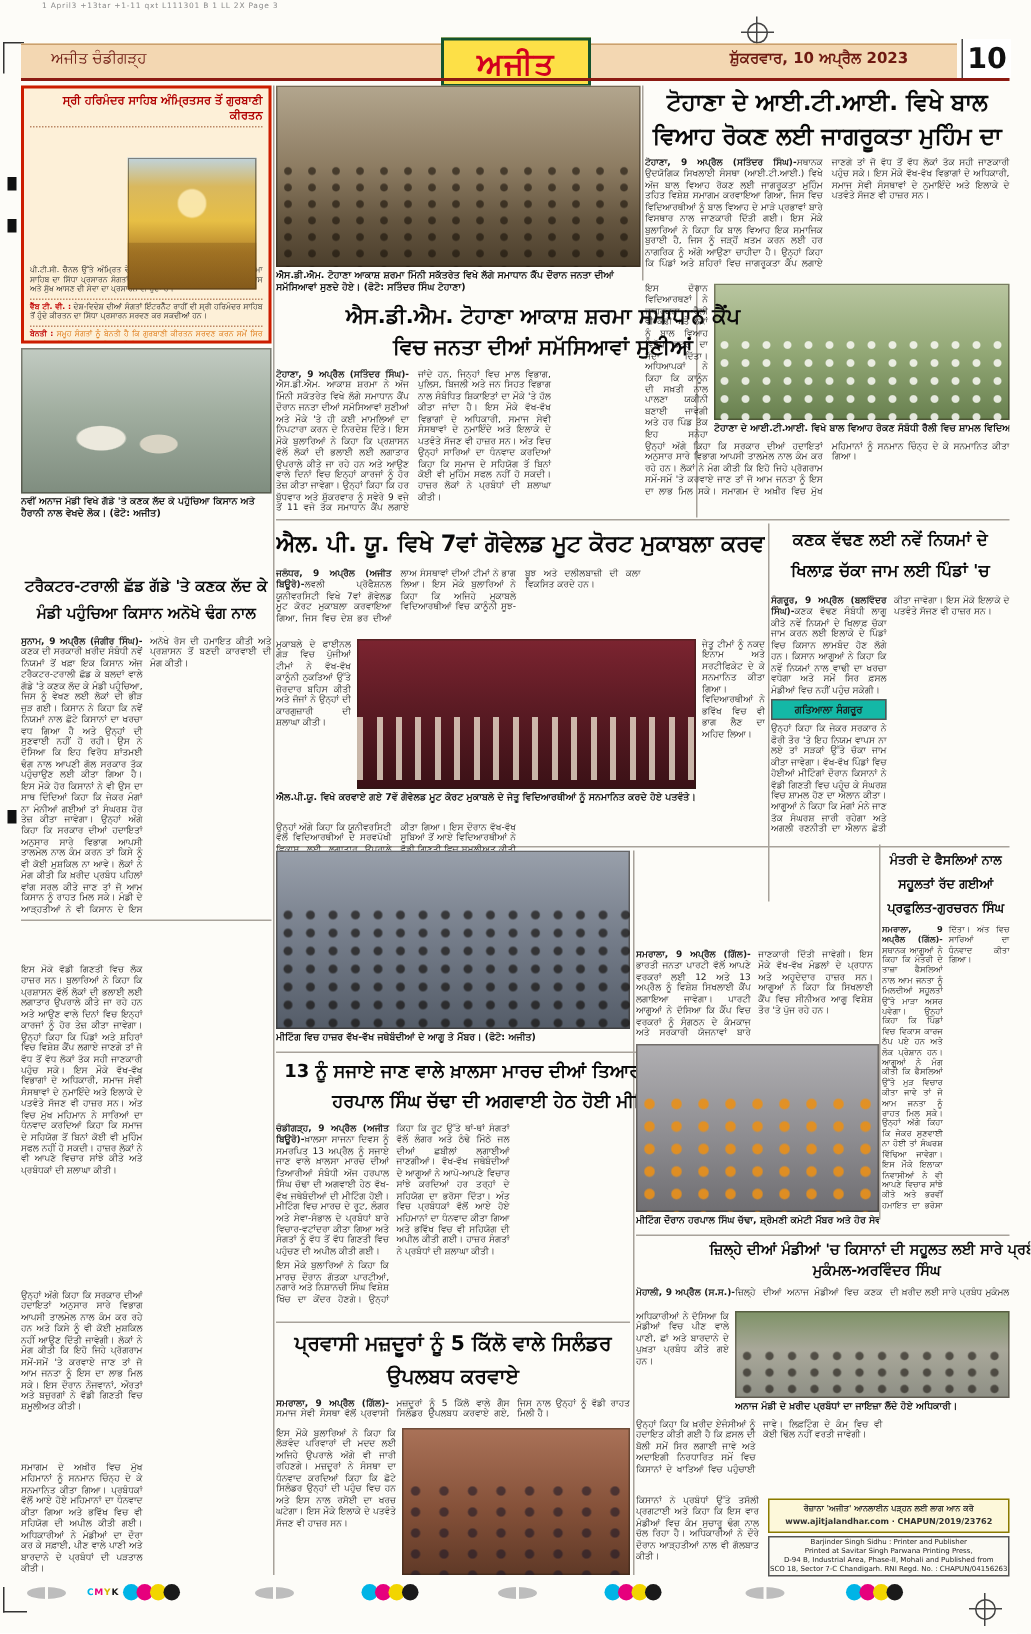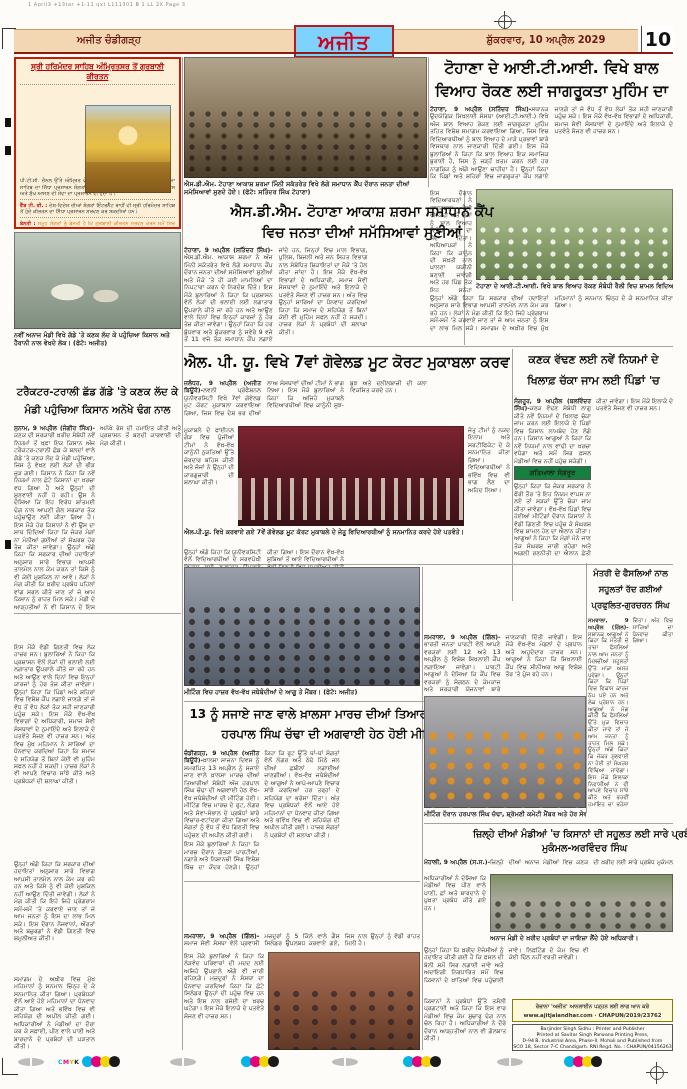--- a/index.html
+++ b/index.html
@@ -34,30 +34,30 @@
   .ph-saffron{background:linear-gradient(180deg,#b0afb2 0%,#8e8d91 55%,#6f6e72 100%);}
   .ph-saffron::after{top:28%;background-image:radial-gradient(circle 3.4px at 9px 9px,rgba(233,144,25,.9) 0 3px,transparent 4px);background-size:18px 15px;}
   .ph-cylinder{background:linear-gradient(180deg,#aa7258 0%,#855139 55%,#5f3927 100%);}
   .ph-cylinder::after{top:35%;background-image:radial-gradient(circle 3px at 9px 8px,rgba(30,25,40,.6) 0 2.6px,transparent 3.6px);background-size:19px 14px;}
   .ph-mandi{background:linear-gradient(180deg,#7e9266 0%,#a9a89a 45%,#8e8f85 100%);}
   .ph-mandi::after{top:40%;background-image:radial-gradient(circle 2.6px at 8px 7px,rgba(25,20,15,.6) 0 2.3px,transparent 3.2px);background-size:15px 11px;}
 
   
   #slug{left:28px;top:1px;font-size:5px;color:#8a8a8a;letter-spacing:.5px;}
   #mast-strip{left:14px;top:29px;width:624px;height:22px;background:#f3d7b2;border-top:1px solid #caa06e;border-bottom:1px solid #caa06e;}
-  #mast-edition{left:34px;top:34px;width:150px;text-align:center;font-size:10px;font-weight:bold;color:#6e1a12;}
+  #mast-edition{left:34px;top:34px;width:150px;text-align:left;font-size:10px;font-weight:normal;color:#6e1a12;}
   #mast-date{left:462px;top:34px;width:168px;text-align:center;font-size:10px;font-weight:bold;color:#6e1a12;}
-  #logo-box{left:294px;top:25px;width:96px;height:29px;background:#7dd3fc;border:2px solid #b91c1c;display:flex;align-items:center;justify-content:center;}
+  #logo-box{left:294px;top:25px;width:96px;height:29px;background:#fde047;border:2px solid #14532d;display:flex;align-items:center;justify-content:center;}
   #logo-box span{font-size:20px;font-weight:bold;color:#d2001f;letter-spacing:1px;}
   #pagenum{left:641px;top:26px;width:32px;height:26px;border-left:1.5px solid #444;text-align:center;font-size:19px;font-weight:bold;color:#111;line-height:26px;background:#fff;}
   #rule-red{left:14px;top:52px;width:659px;height:2px;background:#8c1a12;}
 
   
   #notice{left:14px;top:57px;width:167px;height:172px;border:2.5px solid #cc1c00;background:#fdf0d8;padding:3px 4px;box-sizing:border-box;overflow:hidden;}
-  #notice .n-title{font-size:7.6px;font-weight:bold;color:#b00000;text-align:center;border-bottom:1px dotted #b86;padding-bottom:2px;margin-bottom:2px;text-decoration:underline;}
+  #notice .n-title{font-size:7.6px;font-weight:bold;color:#b00000;text-align:right;border-bottom:1px dotted #b86;padding-bottom:2px;margin-bottom:2px;}
   .badge{display:inline-block;background:#e0457b;color:#fff;font-weight:bold;font-size:7px;padding:1px 8px;border-radius:2px;margin:1px 0;}
   .n-small{font-size:5.1px;line-height:1.3;text-align:justify;color:#222;}
   .n-label{font-weight:bold;color:#c00000;}
   .n-note{color:#d96b00;}
   #notice-temple{right:4px;top:18px;width:86px;height:88px;}
   #notice .n-left{width:66px;}
   #notice .n-row{position:relative;min-height:90px;}
   .n-div{border-top:1px dotted #b86;margin:2px 0;}
 
   
@@ -68,21 +68,21 @@
   #h-wheat{left:514px;top:350px;width:159px;height:44px;font-size:11px;line-height:1.9;}
   #h-bjp{left:424px;top:572px;width:158px;height:57px;font-size:13.5px;line-height:2.1;}
   #h-minister{left:588px;top:566px;width:85px;height:48px;font-size:8.4px;line-height:1.9;}
   #h-khalsa{left:184px;top:704px;width:296px;height:42px;font-size:12px;line-height:1.7;}
   #h-cylinder{left:184px;top:885px;width:236px;height:45px;font-size:13.5px;line-height:1.65;}
   #h-mandi{left:424px;top:827px;width:249px;height:28px;font-size:9.6px;line-height:1.45;padding-left:36px;}
   .subhead{font-weight:bold;text-align:center;color:#0a0a0a;overflow:hidden;}
 
   
   .pullquote{background:#1b79c0;color:#fff;font-weight:bold;font-size:6.4px;line-height:1.5;text-align:center;padding:5px 2px;margin:2px 0;break-inside:avoid;}
-  .minibox{border:1px solid #555;background:#15803d;font-weight:bold;font-size:6.8px;text-align:center;padding:2px 1px;margin:2px 0;break-inside:avoid;}
+  .minibox{border:1px solid #555;background:#14b8a6;font-weight:bold;font-size:6.8px;text-align:center;padding:2px 1px;margin:2px 0;break-inside:avoid;}
   #left-box{left:46px;top:799px;width:102px;height:56px;border:1.2px solid #666;background:#fffdf2;color:#b40000;font-weight:bold;font-size:6.8px;line-height:1.45;text-align:center;padding:3px 2px;box-sizing:border-box;overflow:hidden;}
 
   
   #box-promo{left:512px;top:999px;width:161px;height:23px;border:1.2px solid #8a7a00;background:#fdf8da;text-align:center;font-size:5.4px;line-height:1.6;padding-top:2px;box-sizing:border-box;overflow:hidden;font-weight:bold;color:#333;}
   #box-imprint{left:512px;top:1024px;width:161px;height:27px;border:1px solid #555;background:#fbfaf4;text-align:center;font-size:4.7px;line-height:1.28;padding-top:1px;box-sizing:border-box;overflow:hidden;color:#222;}
 
   
   .lens{position:absolute;width:26px;height:8px;background:#bdbdbd;border-radius:50%;}
   .lens::after{content:"";position:absolute;left:12px;top:0;width:2px;height:8px;background:#fdfcf8;}
   .dotgroup{position:absolute;display:flex;}
@@ -109,21 +109,21 @@
   <div class="crosshair" style="left:650px;top:1066px;"></div>
   <div class="tick" style="top:118px;"></div>
   <div class="tick" style="top:146px;"></div>
   <div class="tick" style="top:540px;"></div>
 
   <div class="abs" id="mast-strip"></div>
   <div class="abs" id="mast-edition">ਅਜੀਤ ਚੰਡੀਗੜ੍ਹ</div>
   <div class="abs" id="logo-box">
       <span>ਅਜੀਤ</span>
     </div>
-  <div class="abs" id="mast-date">ਸ਼ੁੱਕਰਵਾਰ, 10 ਅਪ੍ਰੈਲ 2029</div>
+  <div class="abs" id="mast-date">ਸ਼ੁੱਕਰਵਾਰ, 10 ਅਪ੍ਰੈਲ 2023</div>
   <div class="abs" id="pagenum">10</div>
   <div class="abs" id="rule-red"></div>
 
   <div class="abs vline" style="left:182px;top:57px;height:993px;"></div>
   <div class="abs vline" style="left:428px;top:57px;height:130px;"></div>
   <div class="abs vline" style="left:464px;top:190px;height:155px;"></div>
   <div class="abs vline" style="left:512px;top:349px;height:252px;"></div>
   <div class="abs vline" style="left:422px;top:567px;height:483px;"></div>
   <div class="abs vline" style="left:586px;top:563px;height:250px;"></div>
   <div class="abs hline" style="left:184px;top:346px;width:489px;"></div>
@@ -213,20 +213,21 @@
   <div class="abs headline" id="h-mandi">ਜ਼ਿਲ੍ਹੇ ਦੀਆਂ ਮੰਡੀਆਂ 'ਚ ਕਿਸਾਨਾਂ ਦੀ ਸਹੂਲਤ ਲਈ ਸਾਰੇ ਪ੍ਰਬੰਧ ਮੁਕੰਮਲ-ਅਰਵਿੰਦਰ ਸਿੰਘ</div>
   <div class="abs body-text" style="left:424px;top:858px;width:249px;height:14px;columns:3;column-gap:5px;">
     <p><span class="dl">ਮੋਹਾਲੀ, 9 ਅਪ੍ਰੈਲ (ਸ.ਸ.)-</span><span>ਜ਼ਿਲ੍ਹੇ ਦੀਆਂ ਅਨਾਜ ਮੰਡੀਆਂ ਵਿਚ ਕਣਕ ਦੀ ਖ਼ਰੀਦ ਲਈ ਸਾਰੇ ਪ੍ਰਬੰਧ ਮੁਕੰਮਲ ਕਰ ਲਏ ਗਏ ਹਨ ਅਤੇ ਕਿਸਾਨਾਂ ਨੂੰ ਕਿਸੇ ਕਿਸਮ ਦੀ ਦਿੱਕਤ ਨਹੀਂ ਆਉਣ ਦਿੱਤੀ ਜਾਵੇਗੀ।</span></p>
   </div>
   <div class="abs body-text" style="left:424px;top:874px;width:62px;height:58px;"><span>ਅਧਿਕਾਰੀਆਂ ਨੇ ਦੱਸਿਆ ਕਿ ਮੰਡੀਆਂ ਵਿਚ ਪੀਣ ਵਾਲੇ ਪਾਣੀ, ਛਾਂ ਅਤੇ ਬਾਰਦਾਨੇ ਦੇ ਪੁਖ਼ਤਾ ਪ੍ਰਬੰਧ ਕੀਤੇ ਗਏ ਹਨ।</span></div>
   <div class="photo ph-mandi" style="left:490px;top:874px;width:183px;height:58px;"></div>
   <div class="abs caption" style="left:490px;top:934px;width:183px;height:10px;white-space:nowrap;">ਅਨਾਜ ਮੰਡੀ ਦੇ ਖ਼ਰੀਦ ਪ੍ਰਬੰਧਾਂ ਦਾ ਜਾਇਜ਼ਾ ਲੈਂਦੇ ਹੋਏ ਅਧਿਕਾਰੀ।</div>
   <div class="abs body-text" style="left:424px;top:946px;width:249px;height:48px;columns:3;column-gap:5px;"><span>ਉਨ੍ਹਾਂ ਕਿਹਾ ਕਿ ਖ਼ਰੀਦ ਏਜੰਸੀਆਂ ਨੂੰ ਹਦਾਇਤ ਕੀਤੀ ਗਈ ਹੈ ਕਿ ਫ਼ਸਲ ਦੀ ਬੋਲੀ ਸਮੇਂ ਸਿਰ ਲਗਾਈ ਜਾਵੇ ਅਤੇ ਅਦਾਇਗੀ ਨਿਰਧਾਰਿਤ ਸਮੇਂ ਵਿਚ ਕਿਸਾਨਾਂ ਦੇ ਖਾਤਿਆਂ ਵਿਚ ਪਹੁੰਚਾਈ ਜਾਵੇ। ਲਿਫ਼ਟਿੰਗ ਦੇ ਕੰਮ ਵਿਚ ਵੀ ਕੋਈ ਢਿੱਲ ਨਹੀਂ ਵਰਤੀ ਜਾਵੇਗੀ।</span></div>
   <div class="abs body-text" style="left:424px;top:997px;width:82px;height:53px;"><span>ਕਿਸਾਨਾਂ ਨੇ ਪ੍ਰਬੰਧਾਂ ਉੱਤੇ ਤਸੱਲੀ ਪ੍ਰਗਟਾਈ ਅਤੇ ਕਿਹਾ ਕਿ ਇਸ ਵਾਰ ਮੰਡੀਆਂ ਵਿਚ ਕੰਮ ਸੁਚਾਰੂ ਢੰਗ ਨਾਲ ਚੱਲ ਰਿਹਾ ਹੈ। ਅਧਿਕਾਰੀਆਂ ਨੇ ਦੌਰੇ ਦੌਰਾਨ ਆੜ੍ਹਤੀਆਂ ਨਾਲ ਵੀ ਗੱਲਬਾਤ ਕੀਤੀ।</span></div>
 
+  <div class="abs headline" id="h-cylinder">ਪ੍ਰਵਾਸੀ ਮਜ਼ਦੂਰਾਂ ਨੂੰ 5 ਕਿੱਲੋ ਵਾਲੇ ਸਿਲੰਡਰ ਉਪਲਬਧ ਕਰਵਾਏ</div>
   <div class="abs body-text" style="left:184px;top:932px;width:236px;height:17px;columns:3;column-gap:5px;">
     <p><span class="dl">ਸਮਰਾਲਾ, 9 ਅਪ੍ਰੈਲ (ਗਿੱਲ)-</span><span>ਸਮਾਜ ਸੇਵੀ ਸੰਸਥਾ ਵੱਲੋਂ ਪ੍ਰਵਾਸੀ ਮਜ਼ਦੂਰਾਂ ਨੂੰ 5 ਕਿੱਲੋ ਵਾਲੇ ਗੈਸ ਸਿਲੰਡਰ ਉਪਲਬਧ ਕਰਵਾਏ ਗਏ, ਜਿਸ ਨਾਲ ਉਨ੍ਹਾਂ ਨੂੰ ਵੱਡੀ ਰਾਹਤ ਮਿਲੀ ਹੈ।</span></p>
   </div>
   <div class="abs body-text" style="left:184px;top:952px;width:80px;height:98px;"><span>ਇਸ ਮੌਕੇ ਬੁਲਾਰਿਆਂ ਨੇ ਕਿਹਾ ਕਿ ਲੋੜਵੰਦ ਪਰਿਵਾਰਾਂ ਦੀ ਮਦਦ ਲਈ ਅਜਿਹੇ ਉਪਰਾਲੇ ਅੱਗੇ ਵੀ ਜਾਰੀ ਰਹਿਣਗੇ। ਮਜ਼ਦੂਰਾਂ ਨੇ ਸੰਸਥਾ ਦਾ ਧੰਨਵਾਦ ਕਰਦਿਆਂ ਕਿਹਾ ਕਿ ਛੋਟੇ ਸਿਲੰਡਰ ਉਨ੍ਹਾਂ ਦੀ ਪਹੁੰਚ ਵਿਚ ਹਨ ਅਤੇ ਇਸ ਨਾਲ ਰਸੋਈ ਦਾ ਖਰਚ ਘਟੇਗਾ। ਇਸ ਮੌਕੇ ਇਲਾਕੇ ਦੇ ਪਤਵੰਤੇ ਸੱਜਣ ਵੀ ਹਾਜ਼ਰ ਸਨ।</span></div>
   <div class="photo ph-cylinder" style="left:268px;top:952px;width:152px;height:98px;"></div>
 
   <div class="abs" id="box-promo">
     <div>ਰੋਜ਼ਾਨਾ 'ਅਜੀਤ' ਆਨਲਾਈਨ ਪੜ੍ਹਨ ਲਈ ਲਾਗ ਆਨ ਕਰੋ</div>
     <div>www.ajitjalandhar.com · CHAPUN/2019/23762</div>
   </div>

